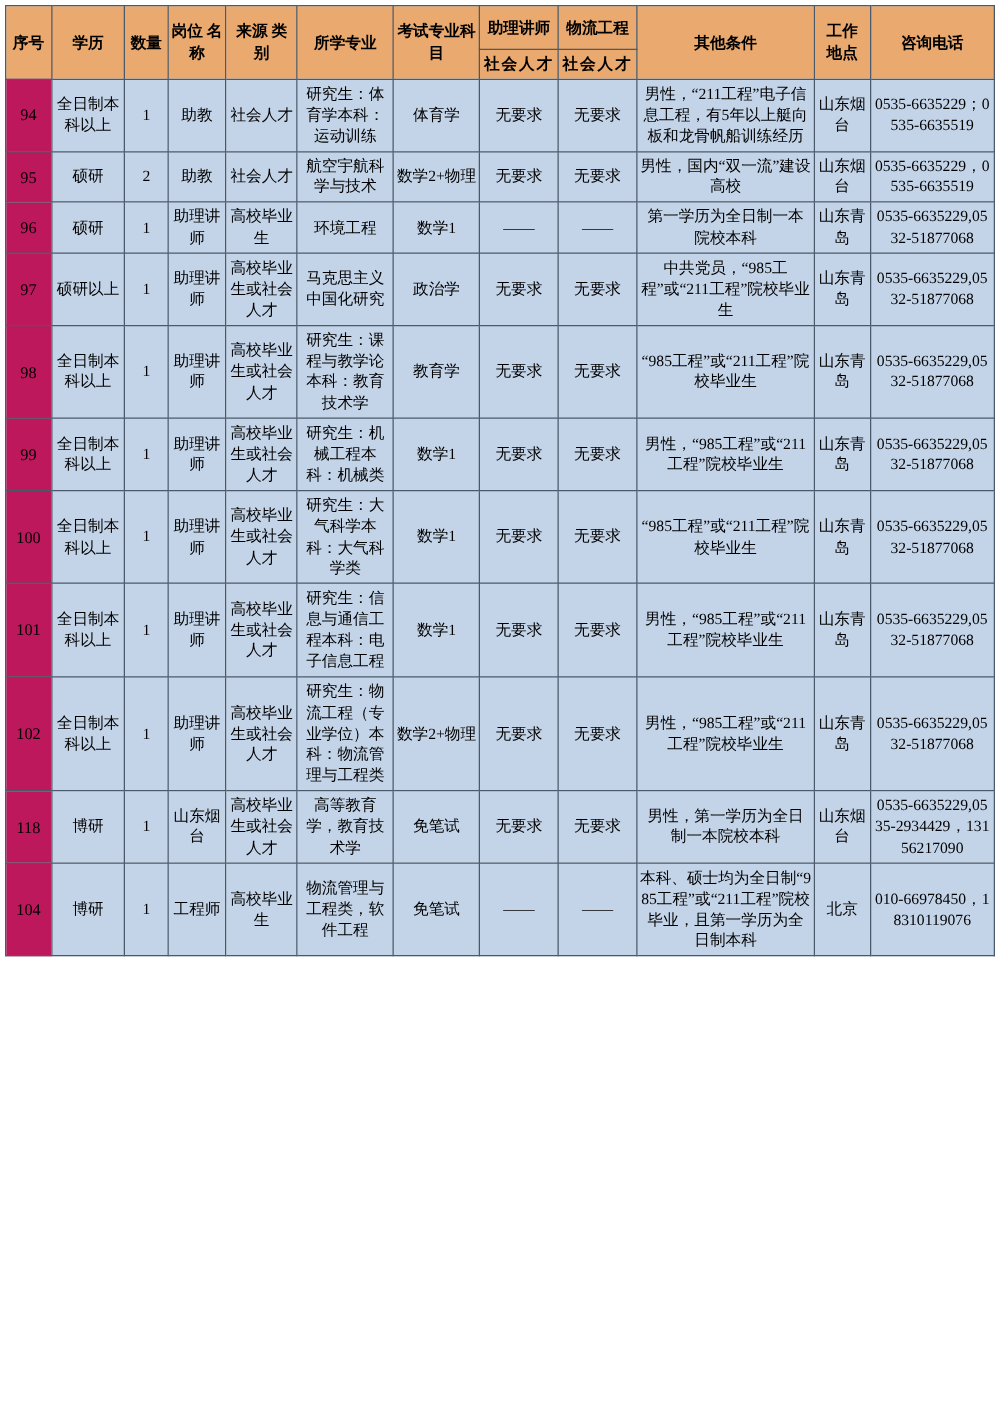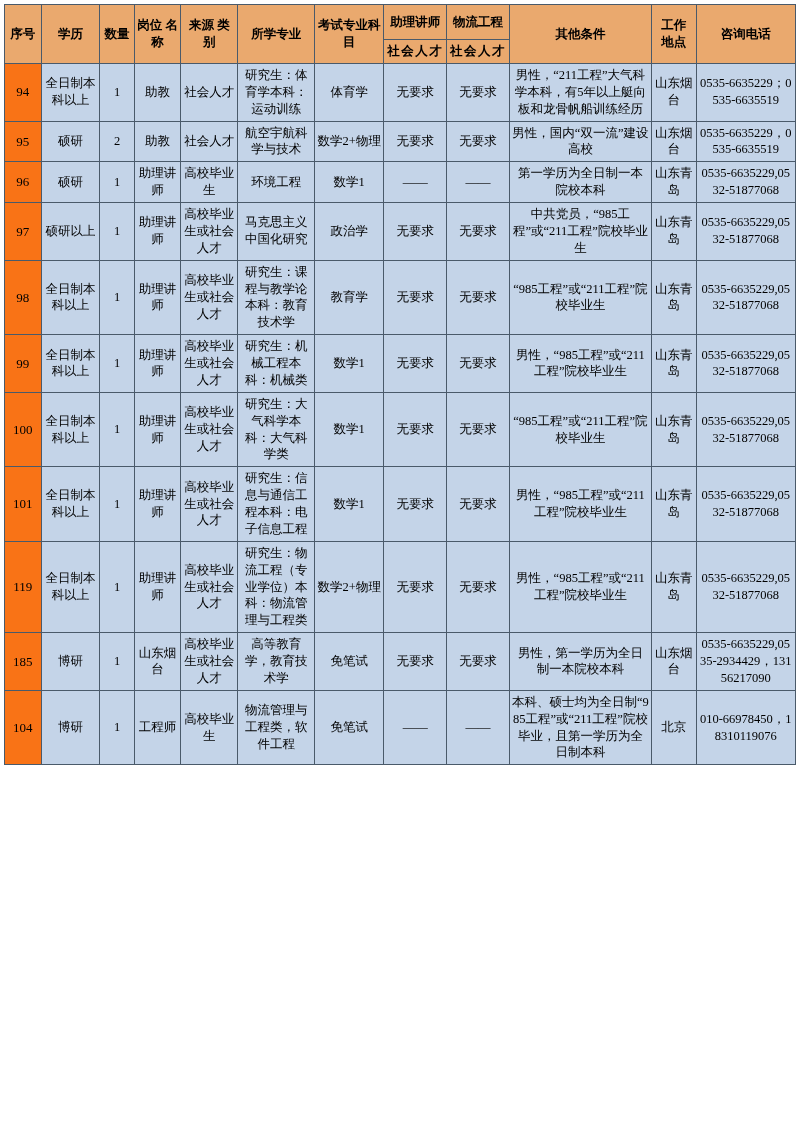--- a/index.html
+++ b/index.html
@@ -38,21 +38,21 @@
     background: #eaa96e;
     font-weight: bold;
     font-size: 13px;
     color: #000;
   }
   
   tbody td {
     background: #c4d4e8;
   }
   tbody td.seq {
-    background: #f97316;
+    background: #be185d;
     font-weight: normal;
     font-size: 13px;
   }
   
   col.c-seq      { width: 36px; }
   col.c-edu      { width: 58px; }
   col.c-num      { width: 34px; }
   col.c-post     { width: 46px; }
   col.c-src      { width: 56px; }
   col.c-major    { width: 76px; }
@@ -113,21 +113,21 @@
         <tr>
           <td class="seq">94</td>
           <td>全日制本科以上</td>
           <td>1</td>
           <td>助教</td>
           <td>社会人才</td>
           <td>研究生：体育学本科：运动训练</td>
           <td>体育学</td>
           <td>无要求</td>
           <td>无要求</td>
-          <td>男性，“211工程”大气科学本科，有5年以上艇向板和龙骨帆船训练经历</td>
+          <td>男性，“211工程”电子信息工程，有5年以上艇向板和龙骨帆船训练经历</td>
           <td>山东烟台</td>
           <td>0535-6635229；0535-6635519</td>
         </tr>
         <tr>
           <td class="seq">95</td>
           <td>硕研</td>
           <td>2</td>
           <td>助教</td>
           <td>社会人才</td>
           <td>航空宇航科学与技术</td>
@@ -216,35 +216,35 @@
           <td>高校毕业生或社会人才</td>
           <td>研究生：信息与通信工程本科：电子信息工程</td>
           <td>数学1</td>
           <td>无要求</td>
           <td>无要求</td>
           <td>男性，“985工程”或“211工程”院校毕业生</td>
           <td>山东青岛</td>
           <td>0535-6635229,0532-51877068</td>
         </tr>
         <tr>
-          <td class="seq">119</td>
+          <td class="seq">102</td>
           <td>全日制本科以上</td>
           <td>1</td>
           <td>助理讲师</td>
           <td>高校毕业生或社会人才</td>
           <td>研究生：物流工程（专业学位）本科：物流管理与工程类</td>
           <td>数学2+物理</td>
           <td>无要求</td>
           <td>无要求</td>
           <td>男性，“985工程”或“211工程”院校毕业生</td>
           <td>山东青岛</td>
           <td>0535-6635229,0532-51877068</td>
         </tr>
         <tr>
-          <td class="seq">185</td>
+          <td class="seq">118</td>
           <td>博研</td>
           <td>1</td>
           <td>山东烟台</td>
           <td>高校毕业生或社会人才</td>
           <td>高等教育学，教育技术学</td>
           <td>免笔试</td>
           <td>无要求</td>
           <td>无要求</td>
           <td>男性，第一学历为全日制一本院校本科</td>
           <td>山东烟台</td>

